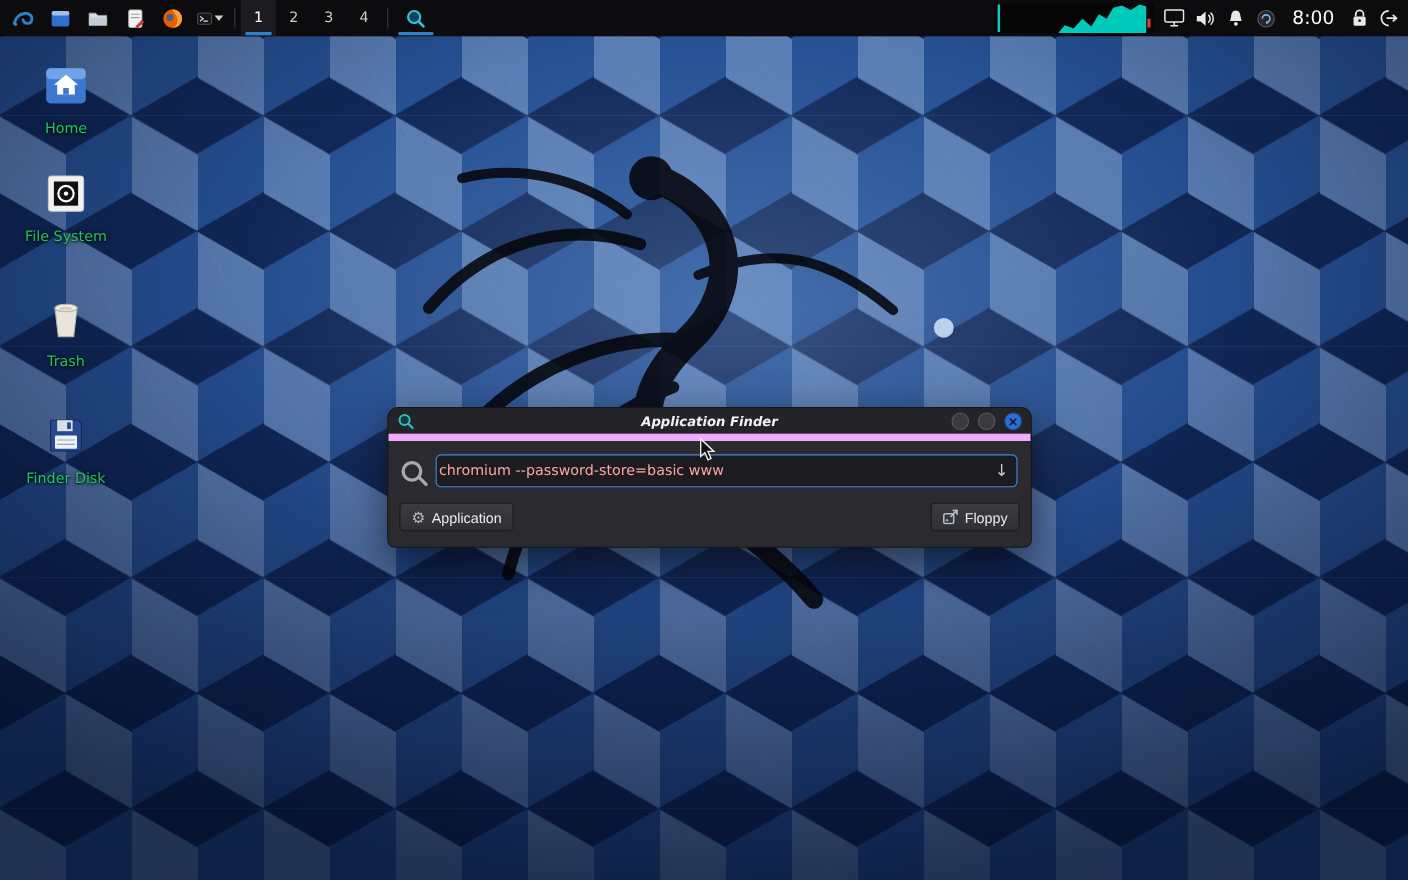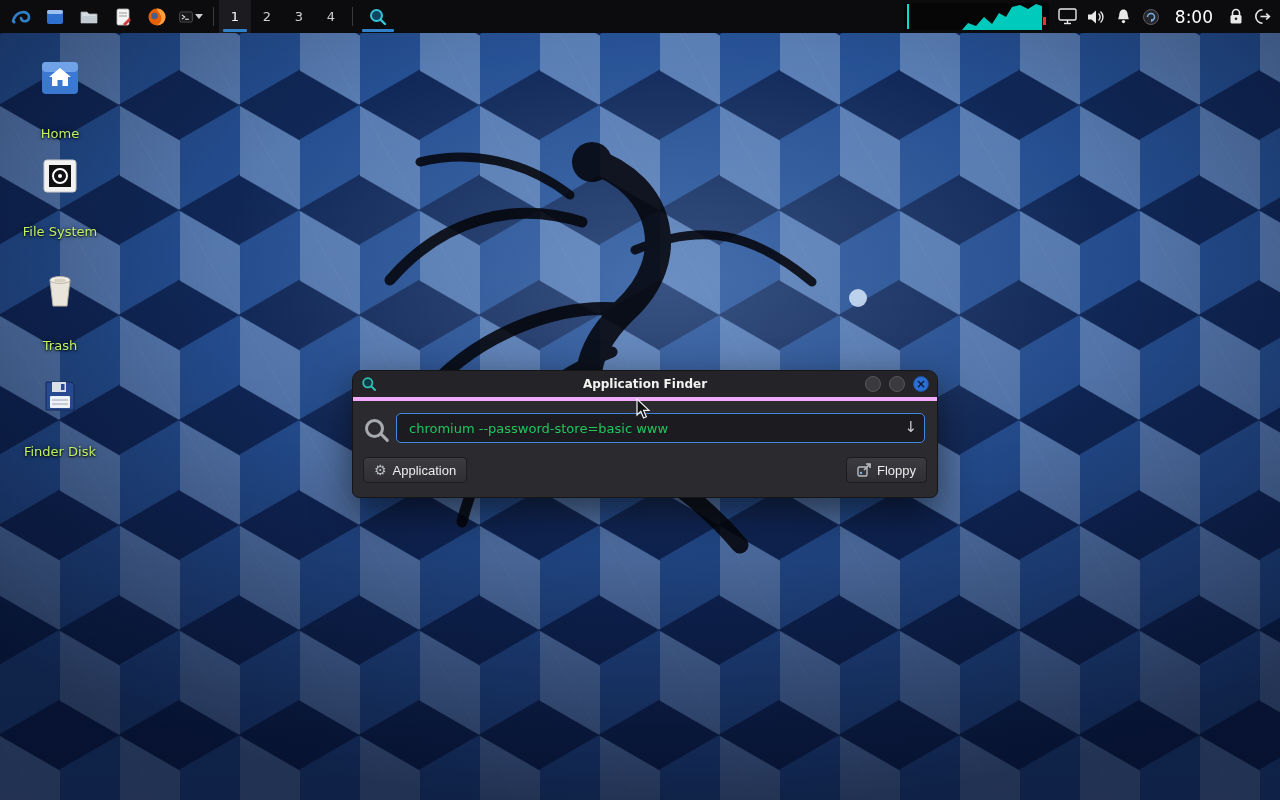--- a/index.html
+++ b/index.html
@@ -50,33 +50,33 @@
   .clock { font-size:17px; color:#fff; padding:0 10px; }
   .chev { width:0; height:0; border-left:4px solid transparent; border-right:4px solid transparent; border-top:5px solid #cfcfcf; margin-left:2px; }
   .cpu-wrap { display:flex; align-items:center; padding:0 4px; }
 
   
   .dicon {
     position:absolute; left:16px; width:88px; text-align:center; z-index:10; cursor:default;
   }
   .dicon .glyph { display:inline-block; height:46px; }
   .dicon .lbl {
-    display:block; margin-top:22px; color:#bef264; font-size:13px;
+    display:block; margin-top:6px; color:#22c55e; font-size:13px;
     text-shadow:0 1px 2px rgba(0,0,0,0.95), 0 0 4px rgba(0,0,0,0.6);
   }
 
   
   .dialog {
     position:absolute; left:352px; top:370px; width:586px; height:128px; z-index:40;
     background:#2b2b2f; border:1px solid #151517; border-radius:10px 10px 7px 7px;
     box-shadow:0 14px 38px rgba(0,0,0,0.55);
   }
   .titlebar {
     height:30px; display:flex; align-items:center; padding:0 8px; position:relative;
-    background:#242428; border-bottom:4px solid #f0abfc; border-radius:9px 9px 0 0;
+    background:#242428; border-bottom:7px solid #f0abfc; border-radius:9px 9px 0 0;font-style:italic;
   }
   .title {
     position:absolute; left:0; right:0; text-align:center;
     font-size:12px; font-weight:bold; color:#f2f2f2; pointer-events:none;
   }
   .winbtns { margin-left:auto; display:flex; gap:8px; z-index:2; }
   .winbtn {
     width:16px; height:16px; border-radius:50%; background:#3a3a3f; border:1px solid #56565c;
   }
   .winbtn.close {
@@ -85,22 +85,22 @@
   }
   .drow { display:flex; align-items:center; gap:12px; padding:12px 12px 0 12px; }
   .search-glass { width:19px; height:19px; border:3px solid #a7abb0; border-radius:50%; position:relative; flex:0 0 auto; }
   .search-glass::after {
     content:""; position:absolute; width:3px; height:11px; background:#a7abb0;
     transform:rotate(-45deg); right:-5px; bottom:-8px; border-radius:2px;
   }
   .input-wrap { position:relative; flex:1; }
   .cmd-input {
     width:100%; height:30px; background:#1c1c20; border:1px solid #3f8ae0; border-radius:5px;
-    color:#22c55e; font-size:13px; font-family:"DejaVu Sans", sans-serif;
-    padding:0 26px 0 12px; outline:none; caret-color:#fff;
+    color:#fca5a5; font-size:13px; font-family:"DejaVu Sans", sans-serif;
+    padding:0 26px 0 2px; outline:none; caret-color:#fff;
   }
   .drop-arrow {
     position:absolute; right:8px; top:50%; transform:translateY(-54%);
     color:#c9c9c9; font-size:15px; pointer-events:none;
   }
   .frow { display:flex; justify-content:space-between; align-items:center; padding:14px 10px 0 10px; }
   .btn {
     display:inline-flex; align-items:center; gap:6px;
     background:linear-gradient(#3b3b40,#303034); border:1px solid #1c1c1f; border-radius:4px;
     color:#ececec; font-size:13px; padding:4px 10px; height:26px;

